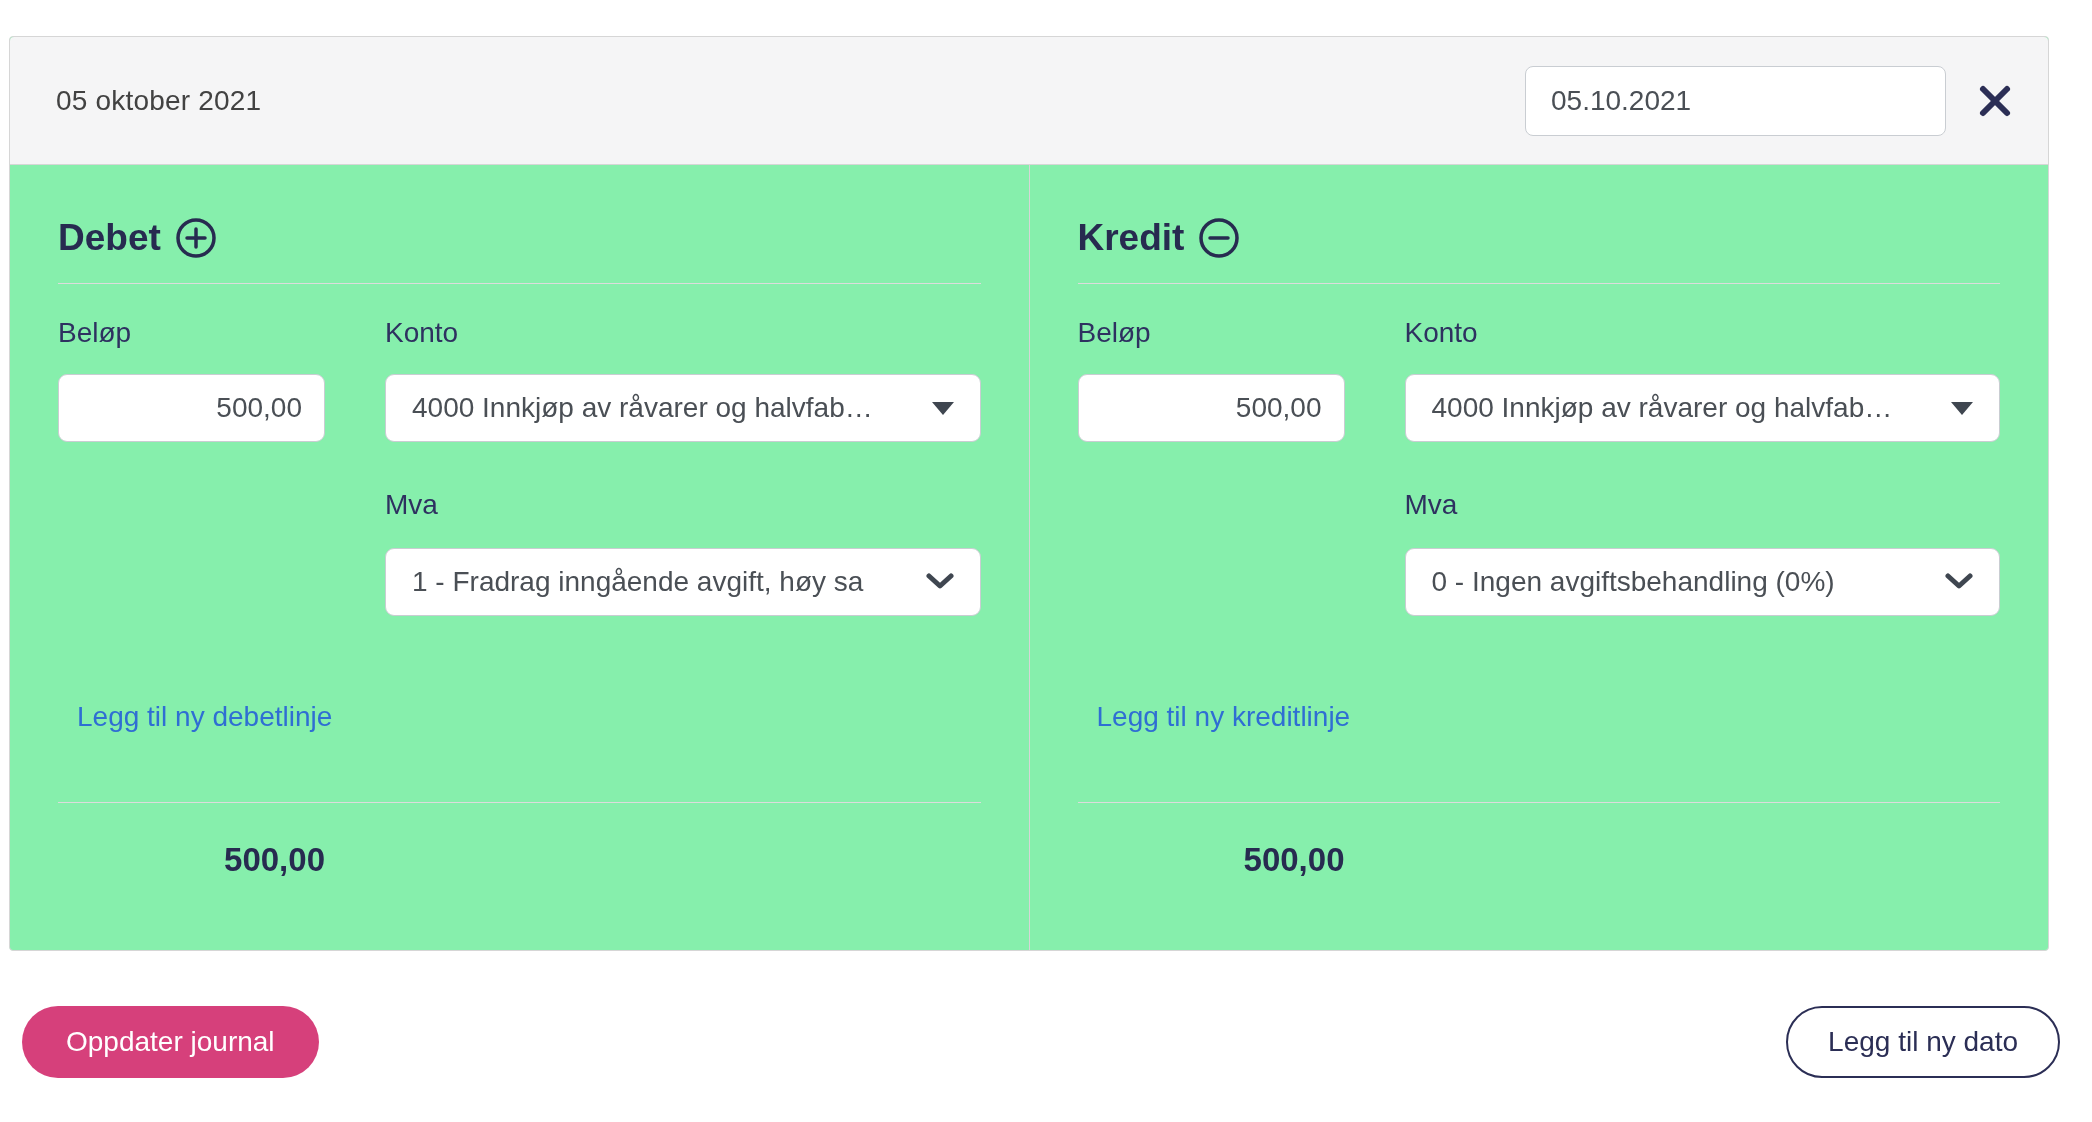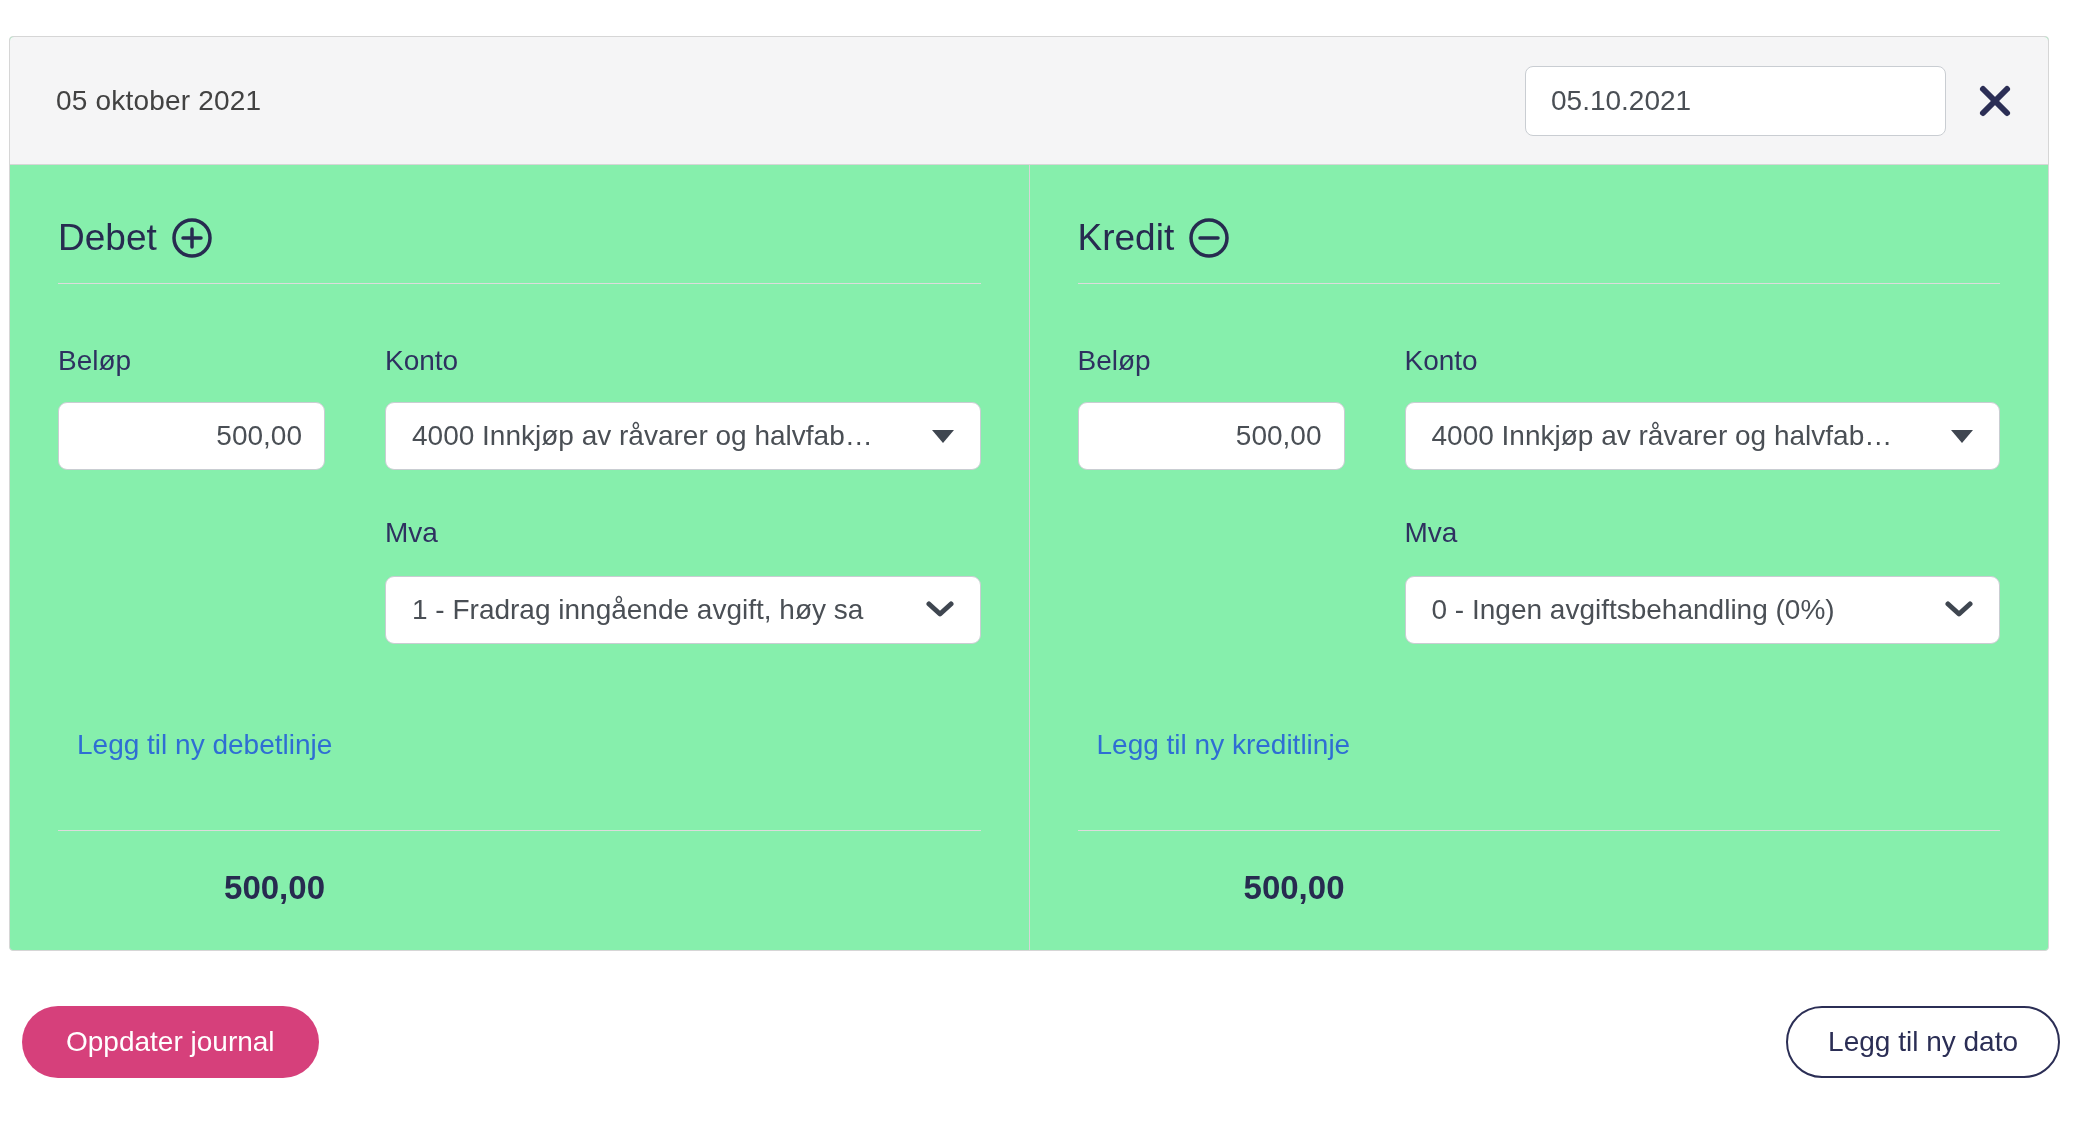--- a/index.html
+++ b/index.html
@@ -67,21 +67,21 @@
     flex: 1;
     padding: 48px 48px 0 48px;
     min-width: 0;
   }
   .col + .col { border-left: 1px solid #d6d6d6; }
 
   .col-title {
     display: flex;
     align-items: center;
     font-size: 37px;
-    font-weight: 400;
+    font-weight: 700;
     color: #272b50;
     line-height: 50px;
   }
   .icon-btn {
     background: transparent;
     border: none;
     cursor: pointer;
     margin-left: 14px;
     display: flex;
     align-items: center;
@@ -94,21 +94,21 @@
   hr.rule2 {
     border: none;
     border-top: 1px solid #dcdcdc;
     margin-top: 70px;
   }
 
   .fields {
     display: grid;
     grid-template-columns: 267px 1fr;
     column-gap: 60px;
-    margin-top: 60px;
+    margin-top: 32px;
   }
   .field-label {
     display: block;
     font-size: 28px;
     line-height: 34px;
     color: #2e3160;
     margin-bottom: 24px;
   }
   .mva-label { margin-top: 46px; margin-bottom: 26px; }
 

